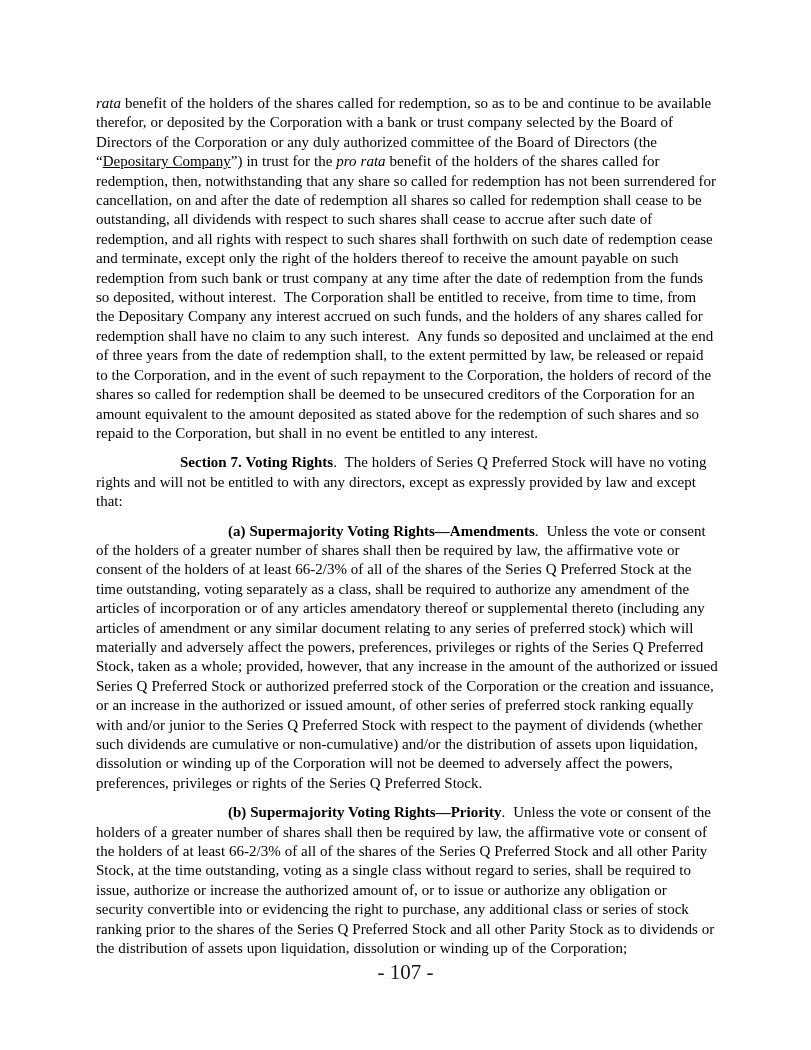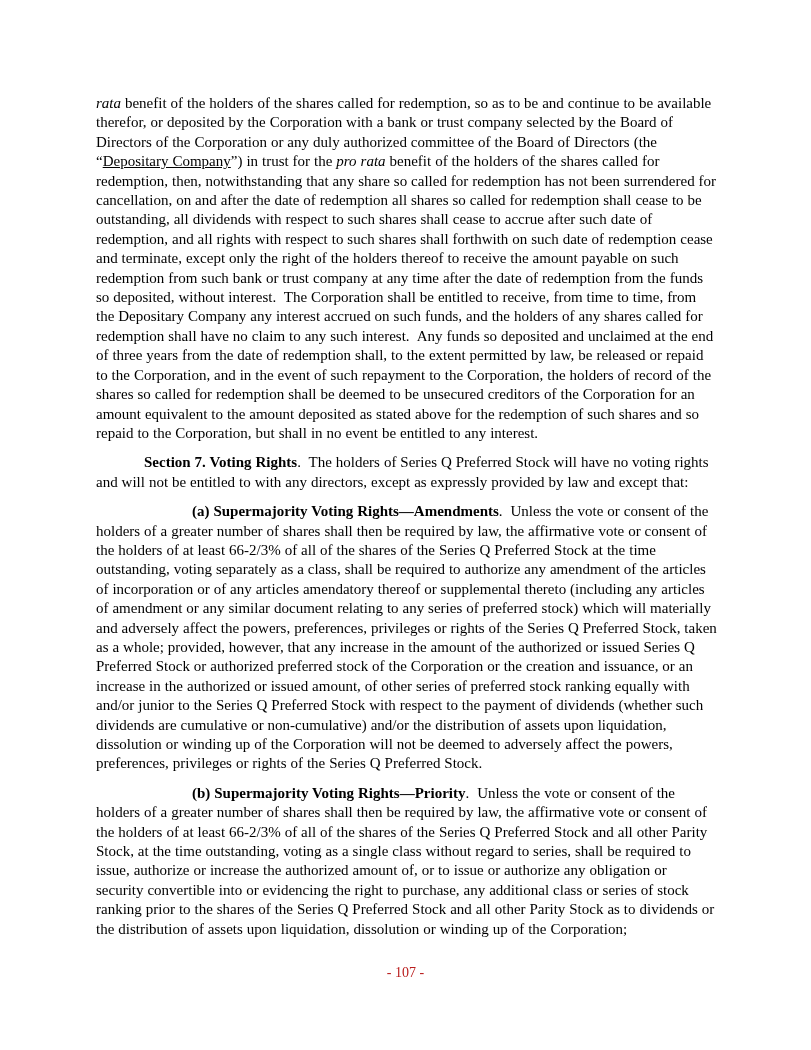--- a/index.html
+++ b/index.html
@@ -27,32 +27,32 @@
     font-size: 15px;
     line-height: 19.4px;
     text-align: left;
     white-space: pre-wrap;
     word-spacing: 0.2px;
   }
   .indent-none   { text-indent: 0; }
   .indent-first  { text-indent: 48px; }
   .indent-double { text-indent: 96px; }
   .run.normal    { }
-  .run.bold      { font-weight: bold; }
+  .run.bold      { font-weight: bold; margin-left: 36px; }
   .run.italic    { font-style: italic; }
   .run.underline { text-decoration: underline; }
   .page-number {
     position: absolute;
     left: 0;
     top: 963px;
     width: 811px;
     text-align: center;
-    font-size: 14px;
+    font-size: 21px;
     line-height: 19.4px;
-    color: #b91c1c;
+    color: #0f172a;
   }
 </style>
 </head>
 <body>
 
 <div class="page">
   <div class="doc-body">
       <p class="para indent-none"><span class="run italic">rata</span><span class="run normal"> benefit of the holders of the shares called for redemption, so as to be and continue to be available therefor, or deposited by the Corporation with a bank or trust company selected by the Board of Directors of the Corporation or any duly authorized committee of the Board of Directors (the “</span><span class="run underline">Depositary Company</span><span class="run normal">”) in trust for the </span><span class="run italic">pro rata</span><span class="run normal"> benefit of the holders of the shares called for redemption, then, notwithstanding that any share so called for redemption has not been surrendered for cancellation, on and after the date of redemption all shares so called for redemption shall cease to be outstanding, all dividends with respect to such shares shall cease to accrue after such date of redemption, and all rights with respect to such shares shall forthwith on such date of redemption cease and terminate, except only the right of the holders thereof to receive the amount payable on such redemption from such bank or trust company at any time after the date of redemption from the funds so deposited, without interest.  The Corporation shall be entitled to receive, from time to time, from the Depositary Company any interest accrued on such funds, and the holders of any shares called for redemption shall have no claim to any such interest.  Any funds so deposited and unclaimed at the end of three years from the date of redemption shall, to the extent permitted by law, be released or repaid to the Corporation, and in the event of such repayment to the Corporation, the holders of record of the shares so called for redemption shall be deemed to be unsecured creditors of the Corporation for an amount equivalent to the amount deposited as stated above for the redemption of such shares and so repaid to the Corporation, but shall in no event be entitled to any interest.</span></p>
       <p class="para indent-first"><span class="run bold">Section 7. Voting Rights</span><span class="run normal">.  The holders of Series Q Preferred Stock will have no voting rights and will not be entitled to with any directors, except as expressly provided by law and except that:</span></p>
       <p class="para indent-double"><span class="run bold">(a) Supermajority Voting Rights—Amendments</span><span class="run normal">.  Unless the vote or consent of the holders of a greater number of shares shall then be required by law, the affirmative vote or consent of the holders of at least 66-2/3% of all of the shares of the Series Q Preferred Stock at the time outstanding, voting separately as a class, shall be required to authorize any amendment of the articles of incorporation or of any articles amendatory thereof or supplemental thereto (including any articles of amendment or any similar document relating to any series of preferred stock) which will materially and adversely affect the powers, preferences, privileges or rights of the Series Q Preferred Stock, taken as a whole; provided, however, that any increase in the amount of the authorized or issued Series Q Preferred Stock or authorized preferred stock of the Corporation or the creation and issuance, or an increase in the authorized or issued amount, of other series of preferred stock ranking equally with and/or junior to the Series Q Preferred Stock with respect to the payment of dividends (whether such dividends are cumulative or non-cumulative) and/or the distribution of assets upon liquidation, dissolution or winding up of the Corporation will not be deemed to adversely affect the powers, preferences, privileges or rights of the Series Q Preferred Stock.</span></p>

